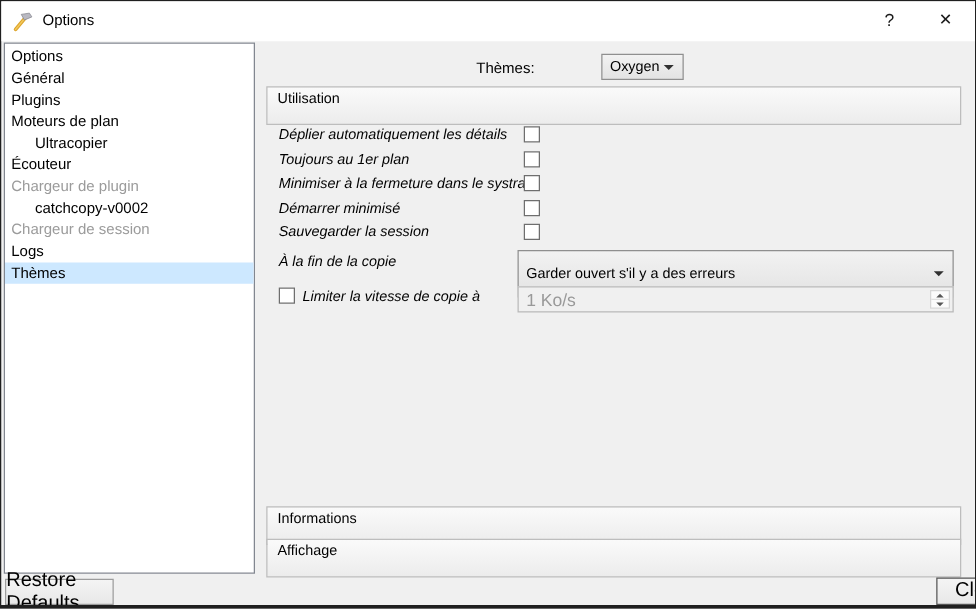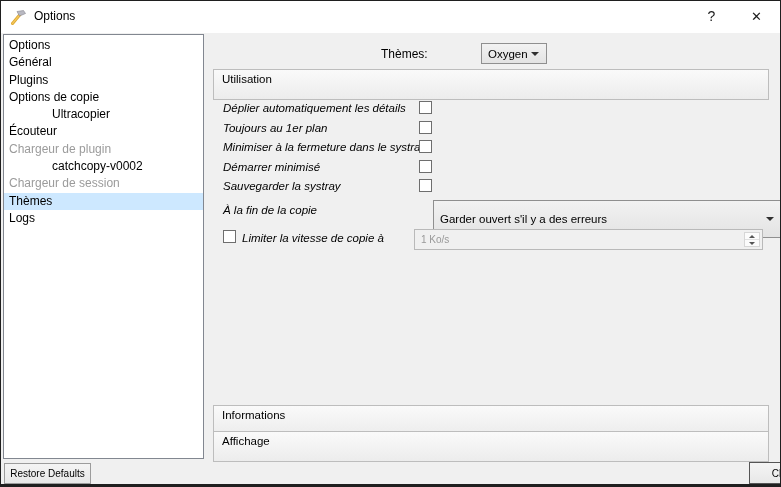--- a/index.html
+++ b/index.html
@@ -17,32 +17,32 @@
   .title-text{position:absolute;left:33px;top:8px;font-size:12px;color:#000;}
   .tb-btn{position:absolute;top:0;width:45px;height:30px;display:flex;align-items:center;justify-content:center;color:#1a1a1a;cursor:default;}
   .tb-help{right:46px;font-size:14px;}
   .tb-close{right:1px;font-size:13px;}
   
   .sidebar{
     position:absolute;left:2px;top:33px;width:201px;height:425px;
     background:#fff;border:1px solid #828790;padding-top:2px;overflow:hidden;
   }
   .sb-item{height:17.3px;line-height:17.3px;padding-left:5px;white-space:nowrap;cursor:default;}
-  .sb-item.indent{padding-left:24px;margin-left:24px;}
+  .sb-item.indent{padding-left:24px;}
   .sb-item.disabled{color:#9b9b9b;}
   .sb-item.selected{background:#cde8ff;}
   
   .theme-label{position:absolute;left:380px;top:46px;width:94px;text-align:left;font-size:12px;}
   .combo{
     position:absolute;background:linear-gradient(#f2f2f2,#e3e3e3);
     border:1px solid #8f8f8f;font-size:11.5px;color:#000;
     display:flex;align-items:center;padding:0 20px 0 6px;cursor:default;white-space:nowrap;overflow:hidden;
   }
   .combo-theme{left:480px;top:42px;width:66px;height:21px;}
-  .combo-wide{left:413px;top:199px;width:349px;height:38px;margin-left:19px;}
+  .combo-wide{left:413px;top:199px;width:349px;height:38px;}
   .combo .arrow{
     position:absolute;right:7px;top:50%;margin-top:-2px;width:0;height:0;
     border-left:4px solid transparent;border-right:4px solid transparent;border-top:4px solid #303030;
   }
   
   .section-hdr{
     position:absolute;left:212px;width:556px;height:31px;
     background:linear-gradient(#fafafa,#ececec);border:1px solid #bdbdbd;
     line-height:19px;padding-left:8px;font-size:11.5px;color:#000;cursor:default;
   }
@@ -58,35 +58,35 @@
   .row3l{top:140px;} .row3c{top:139px;}
   .row4l{top:160px;} .row4c{top:159px;}
   .row5l{top:179px;} .row5c{top:178px;}
   .copy-label{top:203px;}
   .speed-cb{left:222px;top:229px;}
   .speed-label{left:241px;top:231px;}
   
   .spin{
     position:absolute;left:413px;top:228px;width:349px;height:21px;
     background:#f0f0f0;border:1px solid #b9b9b9;color:#999;
-    font-size:10px;display:flex;align-items:center;padding:0 6px;
+    font-size:14px;display:flex;align-items:center;padding:0 6px;
   }
   .spin-btns{
     position:absolute;right:2px;top:2px;width:16px;height:15px;
     border:1px solid #d6d6d6;background:#fbfbfb;
     display:flex;flex-direction:column;
   }
   .spin-up,.spin-down{flex:1;display:flex;align-items:center;justify-content:center;cursor:default;}
   .spin-up{border-bottom:1px solid #e0e0e0;}
   .tri-up{width:0;height:0;border-left:3px solid transparent;border-right:3px solid transparent;border-bottom:3px solid #555;}
   .tri-down{width:0;height:0;border-left:3px solid transparent;border-right:3px solid transparent;border-top:3px solid #555;}
   
   .btn{
     position:absolute;background:linear-gradient(#f4f4f4,#e8e8e8);
-    border:1px solid #9c9c9c;font-size:10px;color:#000;
+    border:1px solid #9c9c9c;font-size:16px;color:#000;
     display:flex;align-items:center;justify-content:center;cursor:default;
   }
   .btn-restore{left:3px;top:462px;width:87px;height:21px;}
   .btn-close{left:720px;top:461px;width:71px;height:22px;border-color:#555;margin-left:28px;}
 </style>
 </head>
 <body>
 
 <div class="window">
 
@@ -100,28 +100,28 @@
     </span>
     <span class="title-text">Options</span>
     <div class="tb-btn tb-help">?</div>
     <div class="tb-btn tb-close">✕</div>
   </div>
 
   <div class="sidebar">
     <div class="sb-item">Options</div>
     <div class="sb-item">Général</div>
     <div class="sb-item">Plugins</div>
-    <div class="sb-item">Options de copie</div>
+    <div class="sb-item">Moteurs de plan</div>
     <div class="sb-item indent">Ultracopier</div>
     <div class="sb-item">Écouteur</div>
     <div class="sb-item disabled">Chargeur de plugin</div>
     <div class="sb-item indent">catchcopy-v0002</div>
     <div class="sb-item disabled">Chargeur de session</div>
+    <div class="sb-item">Logs</div>
     <div class="sb-item selected">Thèmes</div>
-    <div class="sb-item">Logs</div>
   </div>
 
   <span class="theme-label">Thèmes:</span>
   <div class="combo combo-theme">
     <span>Oxygen</span>
     <span class="arrow"></span>
   </div>
 
   <div class="section-hdr hdr-utilisation">Utilisation</div>
 
@@ -130,21 +130,21 @@
 
   <span class="chk-label row2l">Toujours au 1er plan</span>
   <div class="cb cb-right row2c"></div>
 
   <span class="chk-label row3l">Minimiser à la fermeture dans le systray</span>
   <div class="cb cb-right row3c"></div>
 
   <span class="chk-label row4l">Démarrer minimisé</span>
   <div class="cb cb-right row4c"></div>
 
-  <span class="chk-label row5l">Sauvegarder la systray</span>
+  <span class="chk-label row5l">Sauvegarder la session</span>
   <div class="cb cb-right row5c"></div>
 
   <span class="chk-label copy-label">À la fin de la copie</span>
   <div class="combo combo-wide">
     <span>Garder ouvert s'il y a des erreurs</span>
     <span class="arrow"></span>
   </div>
 
   <div class="cb speed-cb"></div>
   <span class="chk-label speed-label">Limiter la vitesse de copie à</span>

